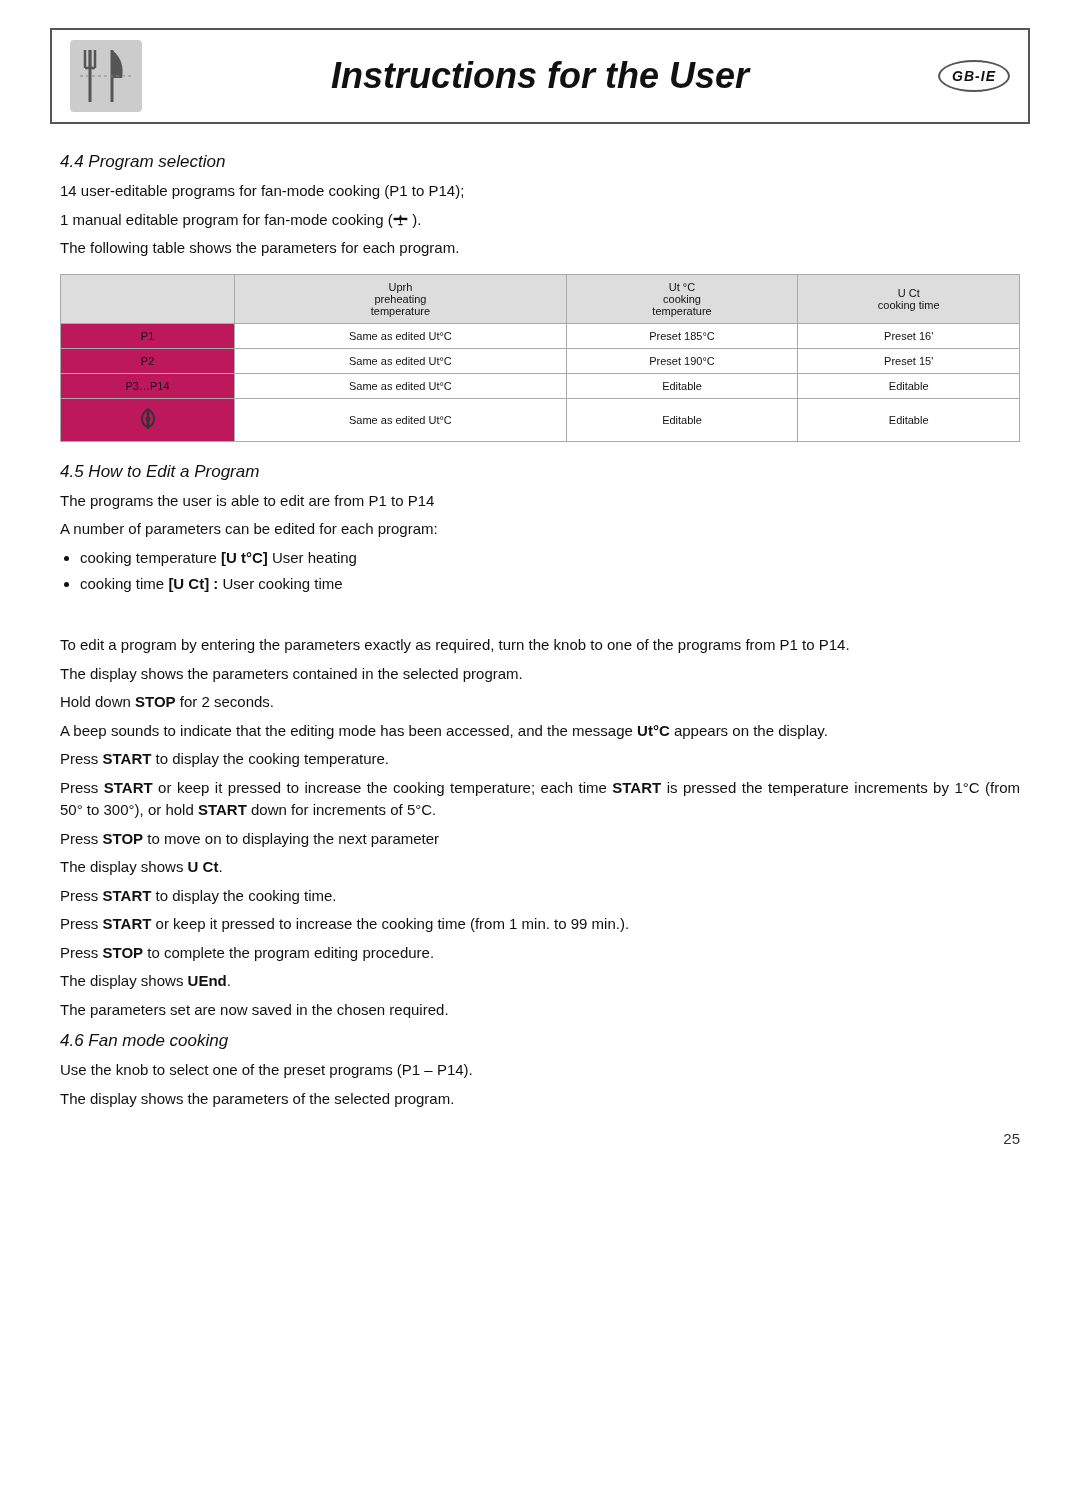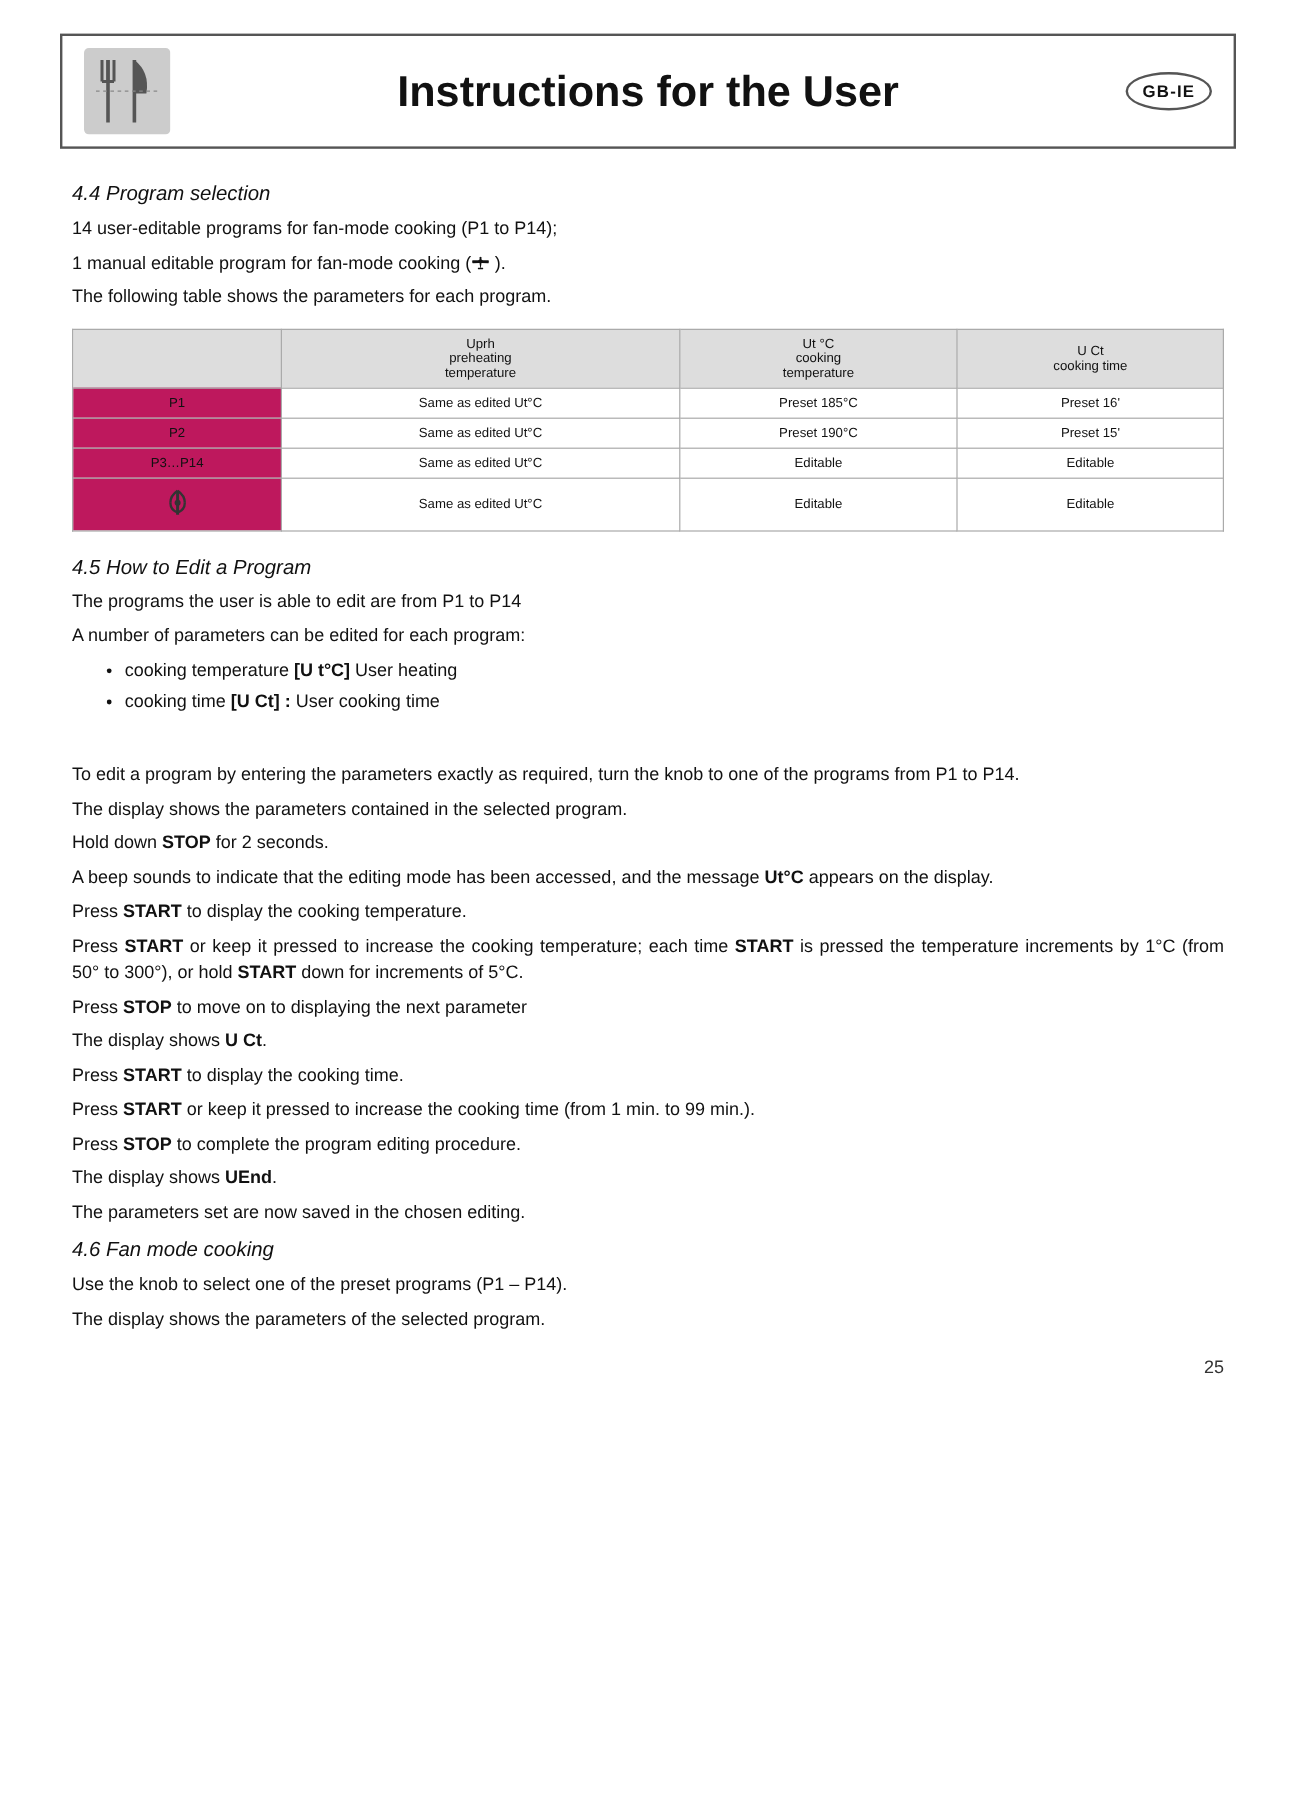--- a/index.html
+++ b/index.html
@@ -14,20 +14,21 @@
 
     
     .header {
       display: flex;
       align-items: center;
       justify-content: space-between;
       border: 2px solid #555;
       margin: 28px 50px 0 50px;
       padding: 10px 18px;
       position: relative;
+      font-style: italic;
     }
     .header-logo {
       width: 72px;
       height: 72px;
     }
     .header-title {
       font-size: 36px;
       font-weight: bold;
       text-align: center;
       flex: 1;
@@ -84,21 +85,21 @@
       background: #be185d;
       font-weight: normal;
     }
     .prog-table .col-first-header {
       background: #ddd;
     }
 
     
     .bullet-list {
       list-style: disc;
-      margin-left: 44px;
+      margin-left: 20px;
       margin-bottom: 10px;
     }
     .bullet-list li {
       margin-bottom: 4px;
       line-height: 1.5;
     }
 
     
     .page-number {
       text-align: right;
@@ -208,21 +209,21 @@
     <p class="para">Hold down <b>STOP</b> for 2 seconds.</p>
     <p class="para">A beep sounds to indicate that the editing mode has been accessed, and the message <b>Ut°C</b> appears on the display.</p>
     <p class="para">Press <b>START</b> to display the cooking temperature.</p>
     <p class="para">Press <b>START</b> or keep it pressed to increase the cooking temperature; each time <b>START</b> is pressed the temperature increments by 1°C (from 50° to 300°), or hold <b>START</b> down for increments of 5°C.</p>
     <p class="para">Press <b>STOP</b> to move on to displaying the next parameter</p>
     <p class="para">The display shows <b>U Ct</b>.</p>
     <p class="para">Press <b>START</b> to display the cooking time.</p>
     <p class="para">Press <b>START</b> or keep it pressed to increase the cooking time (from 1 min. to 99 min.).</p>
     <p class="para">Press <b>STOP</b> to complete the program editing procedure.</p>
     <p class="para">The display shows <b>UEnd</b>.</p>
-    <p class="para">The parameters set are now saved in the chosen editing.</p>
+    <p class="para">The parameters set are now saved in the chosen required.</p>
   </div>
 
   <div style="margin-top:10px;">
     <p class="section-heading">4.6  Fan mode cooking</p>
     <p class="para">Use the knob to select one of the preset programs (P1 – P14).</p>
     <p class="para">The display shows the parameters of the selected program.</p>
   </div>
 
 </div>
 

